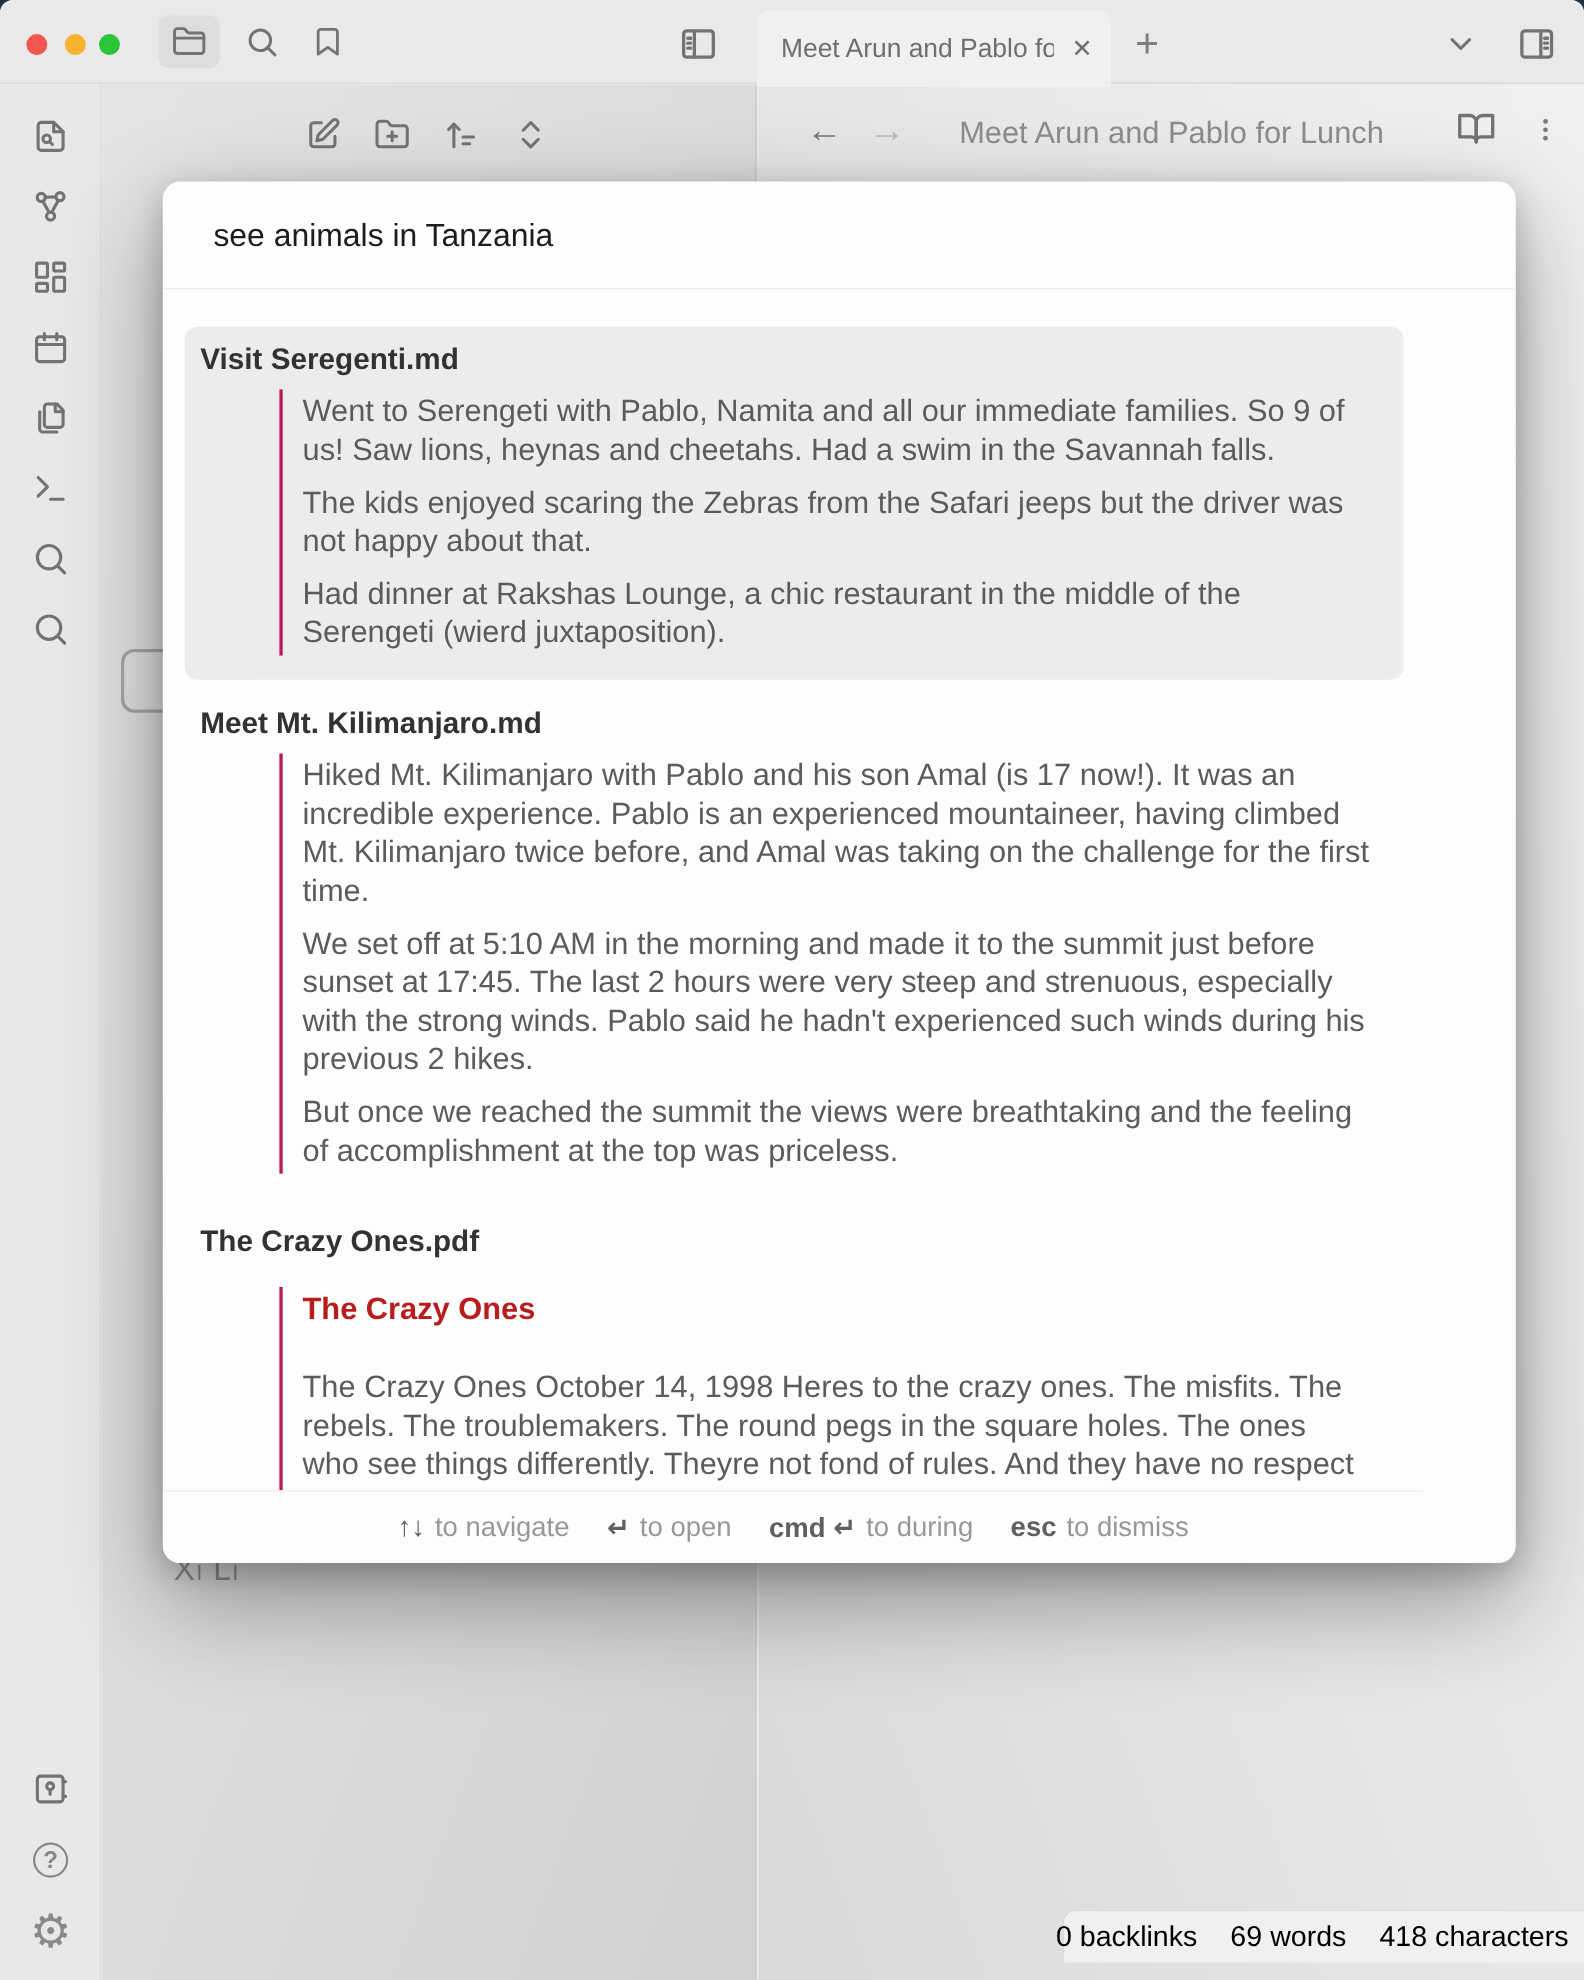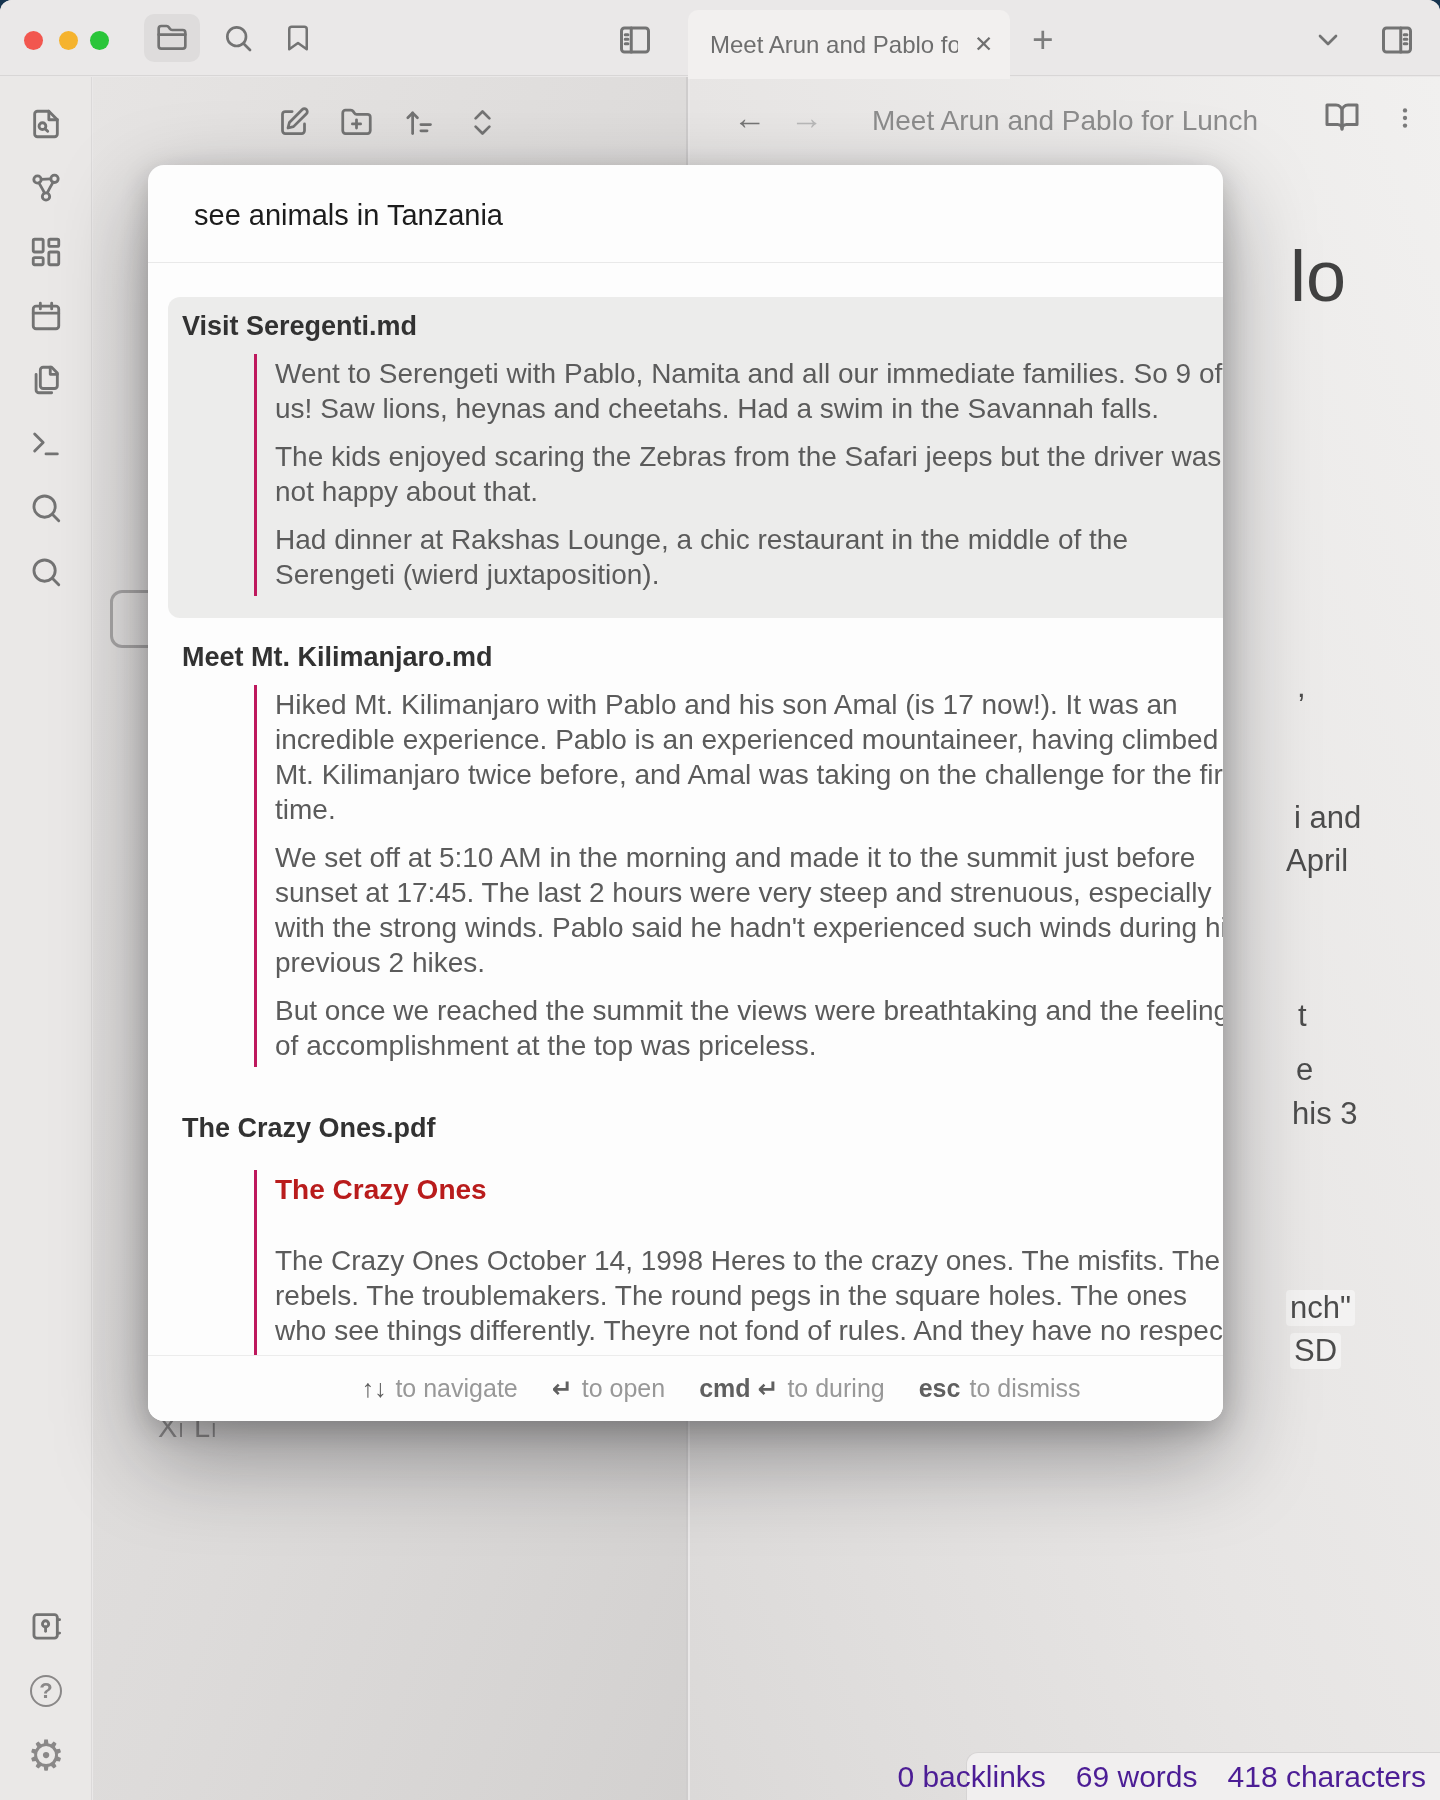--- a/index.html
+++ b/index.html
@@ -42,25 +42,25 @@
   .nav-arrow{position:absolute;top:22px;font-size:33px;background:none;border:none;padding:0;}
   .nav-title{position:absolute;left:0;right:0;top:28px;text-align:center;font-size:28px;color:#8c8c8c;white-space:nowrap;}
   .book-btn{position:absolute;right:78px;top:22px;width:40px;height:36px;}
   .dots-btn{position:absolute;right:22px;top:22px;width:26px;height:38px;}
 
   .bg-frag{position:absolute;font-size:31px;color:#4c4c4c;white-space:nowrap;z-index:1;}
   .bg-heading{position:absolute;left:600px;top:158px;font-size:72px;font-weight:normal;color:#414141;z-index:1;}
   .hl{background:rgba(255,255,255,.45);border-radius:4px;padding:0 4px;}
 
   
-  .statusbar{position:absolute;left:276px;bottom:0;width:474px;height:48px;background:#f1efef;border:1px solid #d6d4d4;border-right:none;border-bottom:none;border-radius:12px 0 0 0;display:flex;align-items:center;justify-content:flex-end;gap:30px;padding:0 14px 0 20px;font-size:30px;color:#4c1d95;z-index:4;}
+  .statusbar{position:absolute;left:276px;bottom:16px;width:474px;height:48px;background:#f1efef;border:1px solid #d6d4d4;border-right:none;border-bottom:none;border-radius:12px 0 0 0;display:flex;align-items:center;justify-content:flex-end;gap:30px;padding:0 14px 0 20px;font-size:26px;color:#000000;z-index:4;}
   .statusbar span{white-space:nowrap;}
 
   
-  .modal{position:absolute;left:148px;top:165px;width:1075px;height:1256px;background:#fdfdfd;border-radius:16px;z-index:10;
+  .modal{position:absolute;left:148px;top:165px;width:1230px;height:1256px;background:#fdfdfd;border-radius:16px;z-index:10;
     box-shadow:0 35px 90px rgba(15,15,20,.38),0 8px 28px rgba(0,0,0,.20);overflow:hidden;}
   .qs-query{display:block;width:1040px;margin:34px 46px 0;border:none;outline:none;background:transparent;font-size:29px;color:#1c1c1c;font-family:inherit;padding:0 0 30px;}
   .qs-divider{border-bottom:1px solid #e9e9e9;}
   .qs-results{position:absolute;left:0;top:98px;width:1146px;height:1092px;padding:34px 18px 0 20px;overflow:hidden;}
   .result{border-radius:12px;padding:14px 14px 22px;margin-bottom:10px;}
   .result.selected{background:#ececeb;}
   .result-title{font-size:27px;font-weight:bold;color:#323232;}
   .result blockquote{margin:12px 0 0 72px;border-left:3px solid #be185d;padding:2px 0 4px 18px;max-width:992px;font-size:28px;line-height:35px;color:#5b5b5b;}
   .result blockquote p{margin:0;}
   .result blockquote p + p{margin-top:13px;}

